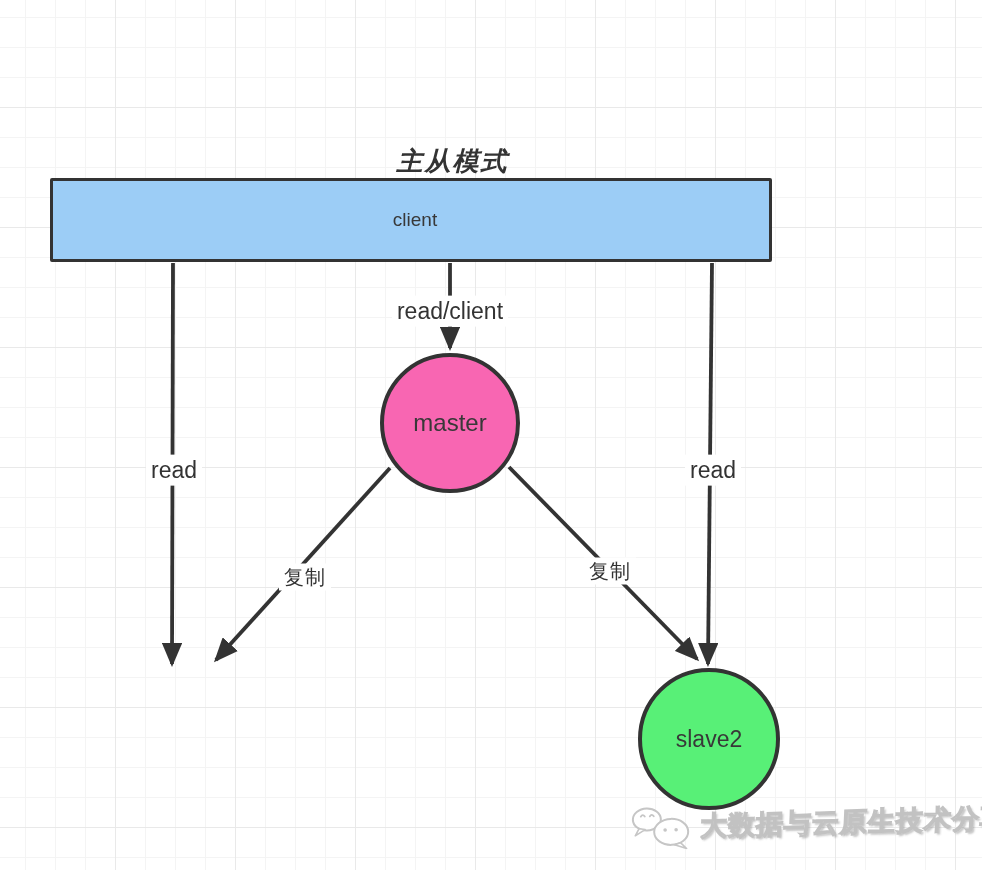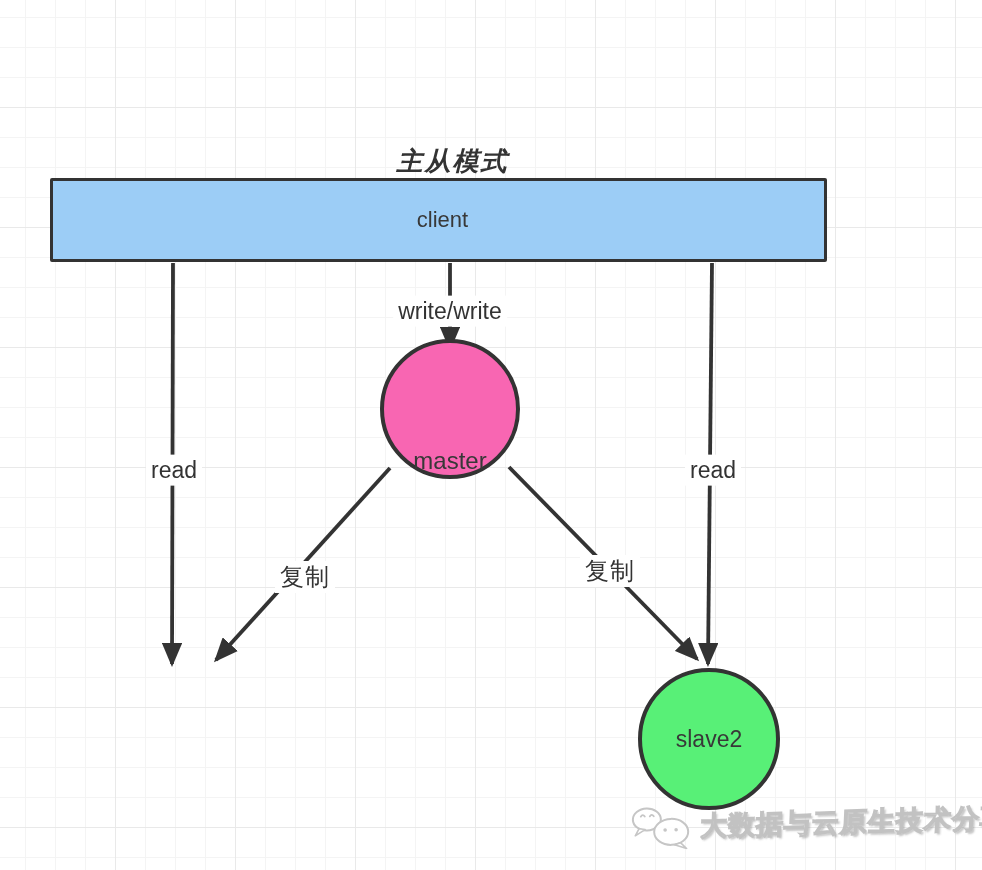--- a/index.html
+++ b/index.html
@@ -38,48 +38,48 @@
     color: #333333;
     letter-spacing: 2px;
     margin-top: 40px;
   }
 
   .node { position: absolute; display: flex; align-items: center; justify-content: center;
           box-sizing: border-box; color: #383838; }
 
   .node-client {
     left: 50px; top: 178px;
-    width: 777px; height: 84px;
+    width: 722px; height: 84px;
     border: 3.5px solid #333333;
     border-radius: 2px;
-    font-size: 22px;
+    font-size: 19px;
     padding-left: 8px;
   }
 
   .node-circle {
     border: 4px solid #333333;
     border-radius: 50%;
     font-size: 23px;
   }
 
-  .node-master { left: 380px; top: 339px; width: 140px; height: 140px; font-size: 24px; align-items: flex-end; }
+  .node-master { left: 380px; top: 353px; width: 140px; height: 140px; font-size: 24px; }
   .node-slave1 { left: 102px; top: 668px; width: 141px; height: 141px; }
   .node-slave2 { left: 638px; top: 668px; width: 142px; height: 142px; align-items: center; }
 
   .edge-label {
     position: absolute;
     transform: translate(-50%, -50%);
     background: #ffffff;
     color: #333333;
     font-size: 23px;
     padding: 1px 5px;
     white-space: nowrap;
     line-height: 1.25;
   }
-  .edge-label.cn { font-size: 24px; letter-spacing: 1px; }
+  .edge-label.cn { font-size: 20px; letter-spacing: 1px; }
 
   .label-readwrite  { left: 450px; top: 311px; }
   .label-read-left  { left: 174px; top: 470px; }
   .label-read-right { left: 713px; top: 470px; }
   .label-copy-left  { left: 305px; top: 577px; }
   .label-copy-right { left: 610px; top: 571px; }
 
   .watermark {
     position: absolute;
     left: 630px; top: 800px;
@@ -114,21 +114,21 @@
         <path id="arrowhead-path" d="M0,0 L6.4,2.7 L0,5.4 z" fill="#333333"></path>
       </marker>
     </defs>
     <line class="edge-line" x1="450" y1="263" x2="450" y2="348" stroke="#333333" stroke-width="3.8" marker-end="url(#arrow)"></line>
     <line class="edge-line" x1="173" y1="263" x2="172" y2="664" stroke="#333333" stroke-width="3.8" marker-end="url(#arrow)"></line>
     <line class="edge-line" x1="712" y1="263" x2="708" y2="664" stroke="#333333" stroke-width="3.8" marker-end="url(#arrow)"></line>
     <line class="edge-line" x1="390" y1="468" x2="216" y2="660" stroke="#333333" stroke-width="3.8" marker-end="url(#arrow)"></line>
     <line class="edge-line" x1="509" y1="467" x2="697" y2="659" stroke="#333333" stroke-width="3.8" marker-end="url(#arrow)"></line>
   </svg>
 
-  <div class="edge-label label-readwrite">write/write</div>
+  <div class="edge-label label-readwrite">read/client</div>
   <div class="edge-label label-read-left">read</div>
   <div class="edge-label label-read-right">read</div>
   <div class="edge-label cn label-copy-left">复制</div>
   <div class="edge-label cn label-copy-right">复制</div>
 
   <div class="node node-client" style="background-color: rgb(156, 205, 246);">
     <span>client</span>
   </div>
 
   <div class="node node-circle node-master" style="background-color: rgb(248, 102, 178);">

